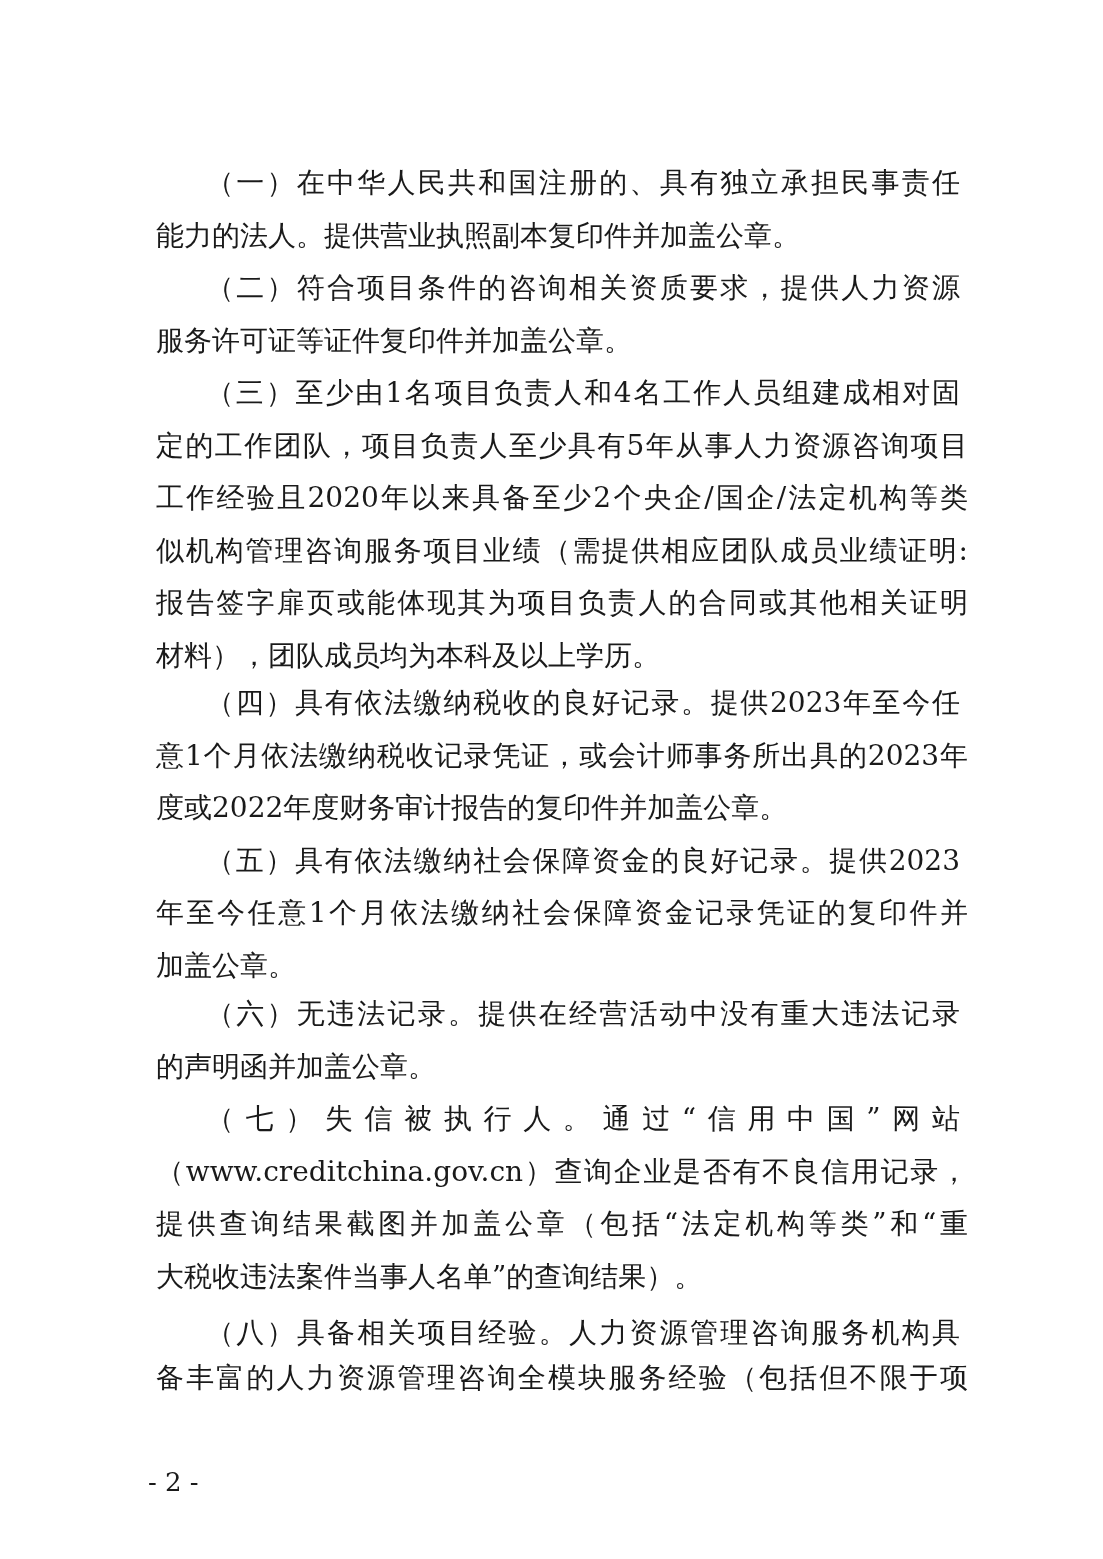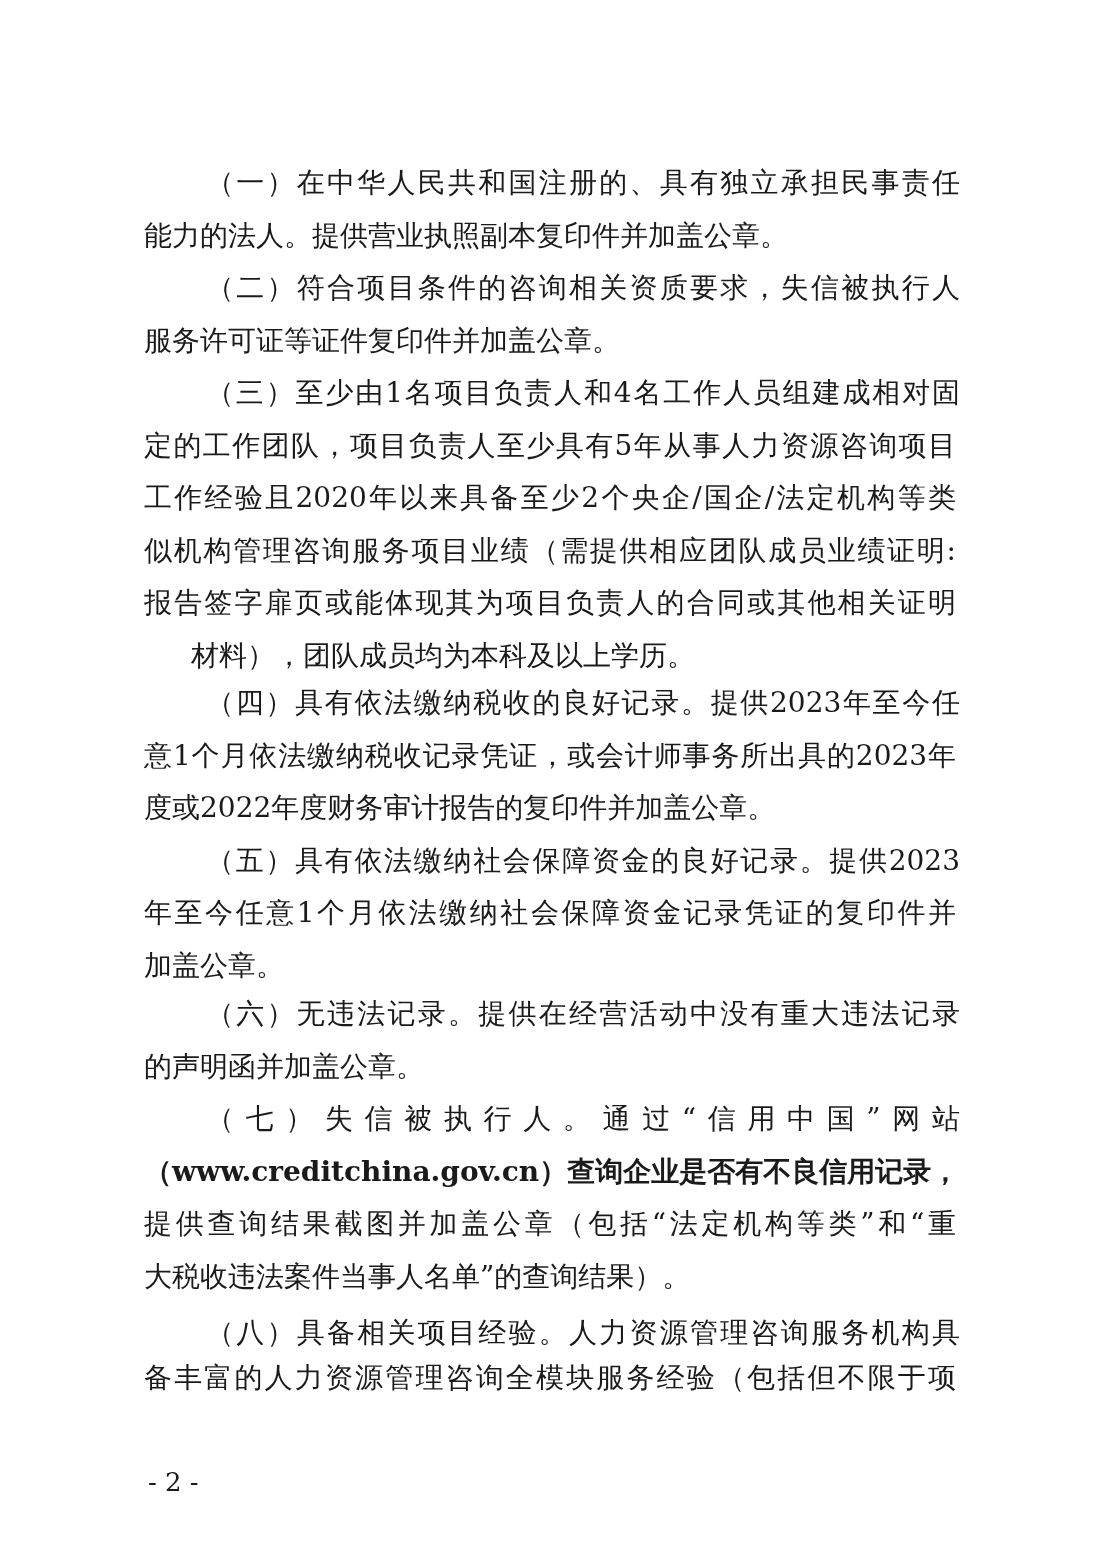--- a/index.html
+++ b/index.html
@@ -1,46 +1,46 @@
 <!DOCTYPE html>
 <html><head>
 <meta charset="utf-8">
 <style>
   html, body { margin: 0; padding: 0; background: #ffffff; }
   body { width: 1103px; height: 1559px; position: relative; overflow: hidden;
          font-family: "DejaVu Serif", "Liberation Serif", serif; color: #1a1a1a; }
-  .line { position: absolute; left: 144px; width: 812px; font-size: 28px; line-height: 36px;
+  .line { position: absolute; left: 156px; width: 812px; font-size: 28px; line-height: 36px;
           height: 36px; white-space: nowrap; text-align: justify; text-align-last: justify; }
   .line.last { text-align-last: left; }
   .line.indent { left: 206px; width: 754px; }
   .pagenum { position: absolute; left: 148px; top: 1466px; font-size: 26px; line-height: 32px;
              white-space: pre; }
 </style>
 </head>
 <body>
 
 <div id="page">
     <div class="line indent" style="top: 165px;">（一）在中华人民共和国注册的、具有独立承担民事责任</div>
     <div class="line last" style="top: 218px;">能力的法人。提供营业执照副本复印件并加盖公章。</div>
-    <div class="line indent" style="top: 270px;">（二）符合项目条件的咨询相关资质要求，失信被执行人</div>
+    <div class="line indent" style="top: 270px;">（二）符合项目条件的咨询相关资质要求，提供人力资源</div>
     <div class="line last" style="top: 323px;">服务许可证等证件复印件并加盖公章。</div>
     <div class="line indent" style="top: 375px;">（三）至少由1名项目负责人和4名工作人员组建成相对固</div>
     <div class="line" style="top: 428px;">定的工作团队，项目负责人至少具有5年从事人力资源咨询项目</div>
     <div class="line" style="top: 480px;">工作经验且2020年以来具备至少2个央企/国企/法定机构等类</div>
     <div class="line" style="top: 533px;">似机构管理咨询服务项目业绩（需提供相应团队成员业绩证明:</div>
     <div class="line" style="top: 585px;">报告签字扉页或能体现其为项目负责人的合同或其他相关证明</div>
-    <div class="line last" style="top: 638px; margin-left: 47px;">材料），团队成员均为本科及以上学历。</div>
+    <div class="line last" style="top: 638px;">材料），团队成员均为本科及以上学历。</div>
     <div class="line indent" style="top: 685px;">（四）具有依法缴纳税收的良好记录。提供2023年至今任</div>
     <div class="line" style="top: 738px;">意1个月依法缴纳税收记录凭证，或会计师事务所出具的2023年</div>
     <div class="line last" style="top: 790px;">度或2022年度财务审计报告的复印件并加盖公章。</div>
     <div class="line indent" style="top: 843px;">（五）具有依法缴纳社会保障资金的良好记录。提供2023</div>
     <div class="line" style="top: 895px;">年至今任意1个月依法缴纳社会保障资金记录凭证的复印件并</div>
     <div class="line last" style="top: 948px;">加盖公章。</div>
     <div class="line indent" style="top: 996px;">（六）无违法记录。提供在经营活动中没有重大违法记录</div>
     <div class="line last" style="top: 1049px;">的声明函并加盖公章。</div>
     <div class="line indent" style="top: 1101px;">（七）失信被执行人。通过“信用中国”网站</div>
-    <div class="line" style="top: 1154px; font-weight: bold;">（www.creditchina.gov.cn）查询企业是否有不良信用记录，</div>
+    <div class="line" style="top: 1154px;">（www.creditchina.gov.cn）查询企业是否有不良信用记录，</div>
     <div class="line" style="top: 1206px;">提供查询结果截图并加盖公章（包括“法定机构等类”和“重</div>
     <div class="line last" style="top: 1259px;">大税收违法案件当事人名单”的查询结果）。</div>
     <div class="line indent" style="top: 1307px; margin-top: 8px;">（八）具备相关项目经验。人力资源管理咨询服务机构具</div>
     <div class="line" style="top: 1360px;">备丰富的人力资源管理咨询全模块服务经验（包括但不限于项</div>
   </div>
 <div class="pagenum">- 2 -</div>
 
 </body></html>

